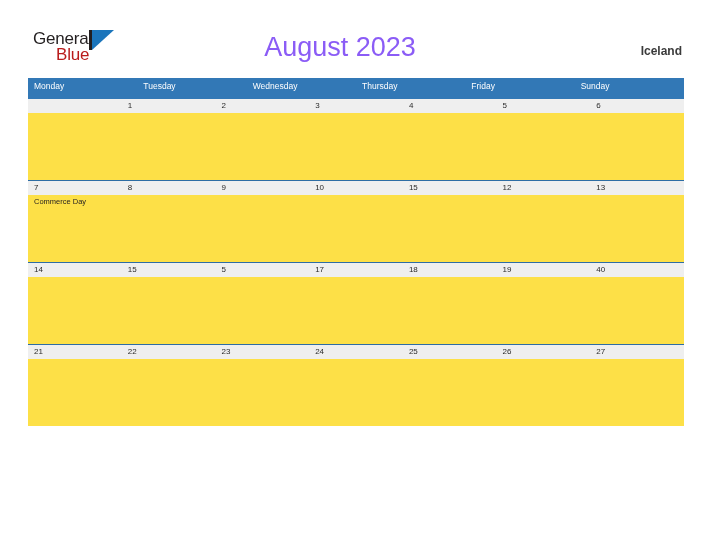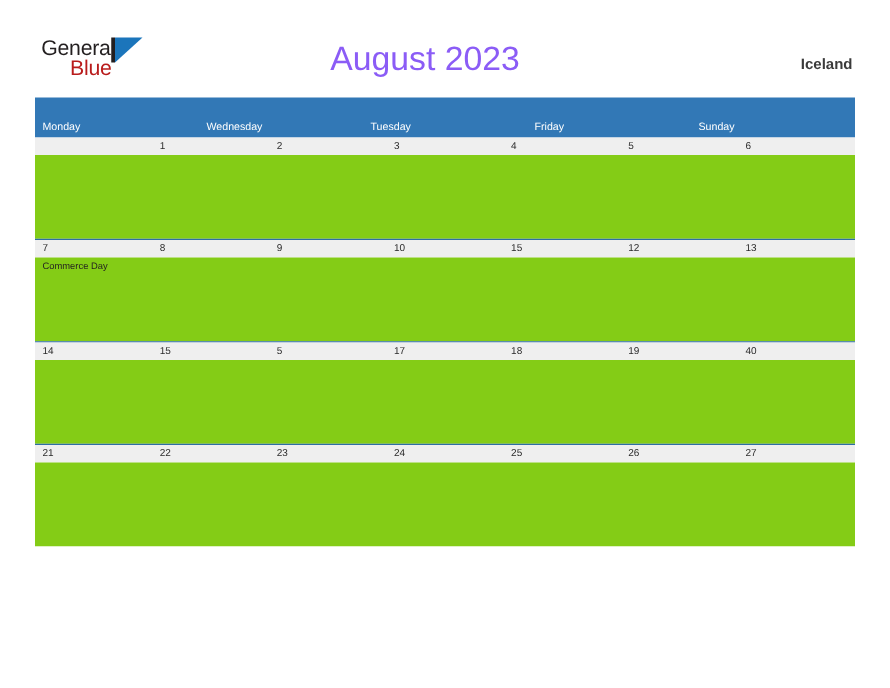--- a/index.html
+++ b/index.html
@@ -98,22 +98,21 @@
   .calendar {
     position: absolute;
     left: 28px;
     top: 78px;
     width: 656px;
   }
   .weekdays {
     display: flex;
     width: 100%;
     background: #3278b6;
-    height: 32px;
-    align-items: flex-end;
+    height: 21px;
   }
   .weekday {
     flex: 1 1 0;
     color: #ffffff;
     font-size: 8.5px;
     line-height: 17px;
     padding-left: 6px;
     box-sizing: border-box;
     white-space: nowrap;
     overflow: hidden;
@@ -128,21 +127,21 @@
   }
   .week-dates {
     display: flex;
     width: 100%;
     background: #efefef;
     height: 14px;
   }
   .week-body {
     display: flex;
     width: 100%;
-    background: #84cc16;
+    background: #fde047;
     height: 67px;
   }
   .daynum {
     flex: 1 1 0;
     font-size: 8px;
     line-height: 14px;
     color: #2b2b2b;
     padding-left: 6px;
     box-sizing: border-box;
   }
@@ -174,22 +173,23 @@
     </div>
 
     <div class="cal-title">August 2023</div>
 
     <div class="country">Iceland</div>
   </div>
 
   <div class="calendar">
     <div class="weekdays">
         <div class="weekday">Monday</div>
+        <div class="weekday">Tuesday</div>
         <div class="weekday">Wednesday</div>
-        <div class="weekday">Tuesday</div>
+        <div class="weekday">Thursday</div>
         <div class="weekday">Friday</div>
         <div class="weekday">Sunday</div>
       </div>
     <div>
         <div class="week">
           <div class="week-dates">
             <div class="daynum"></div>
             <div class="daynum">1</div>
             <div class="daynum">2</div>
             <div class="daynum">3</div>

